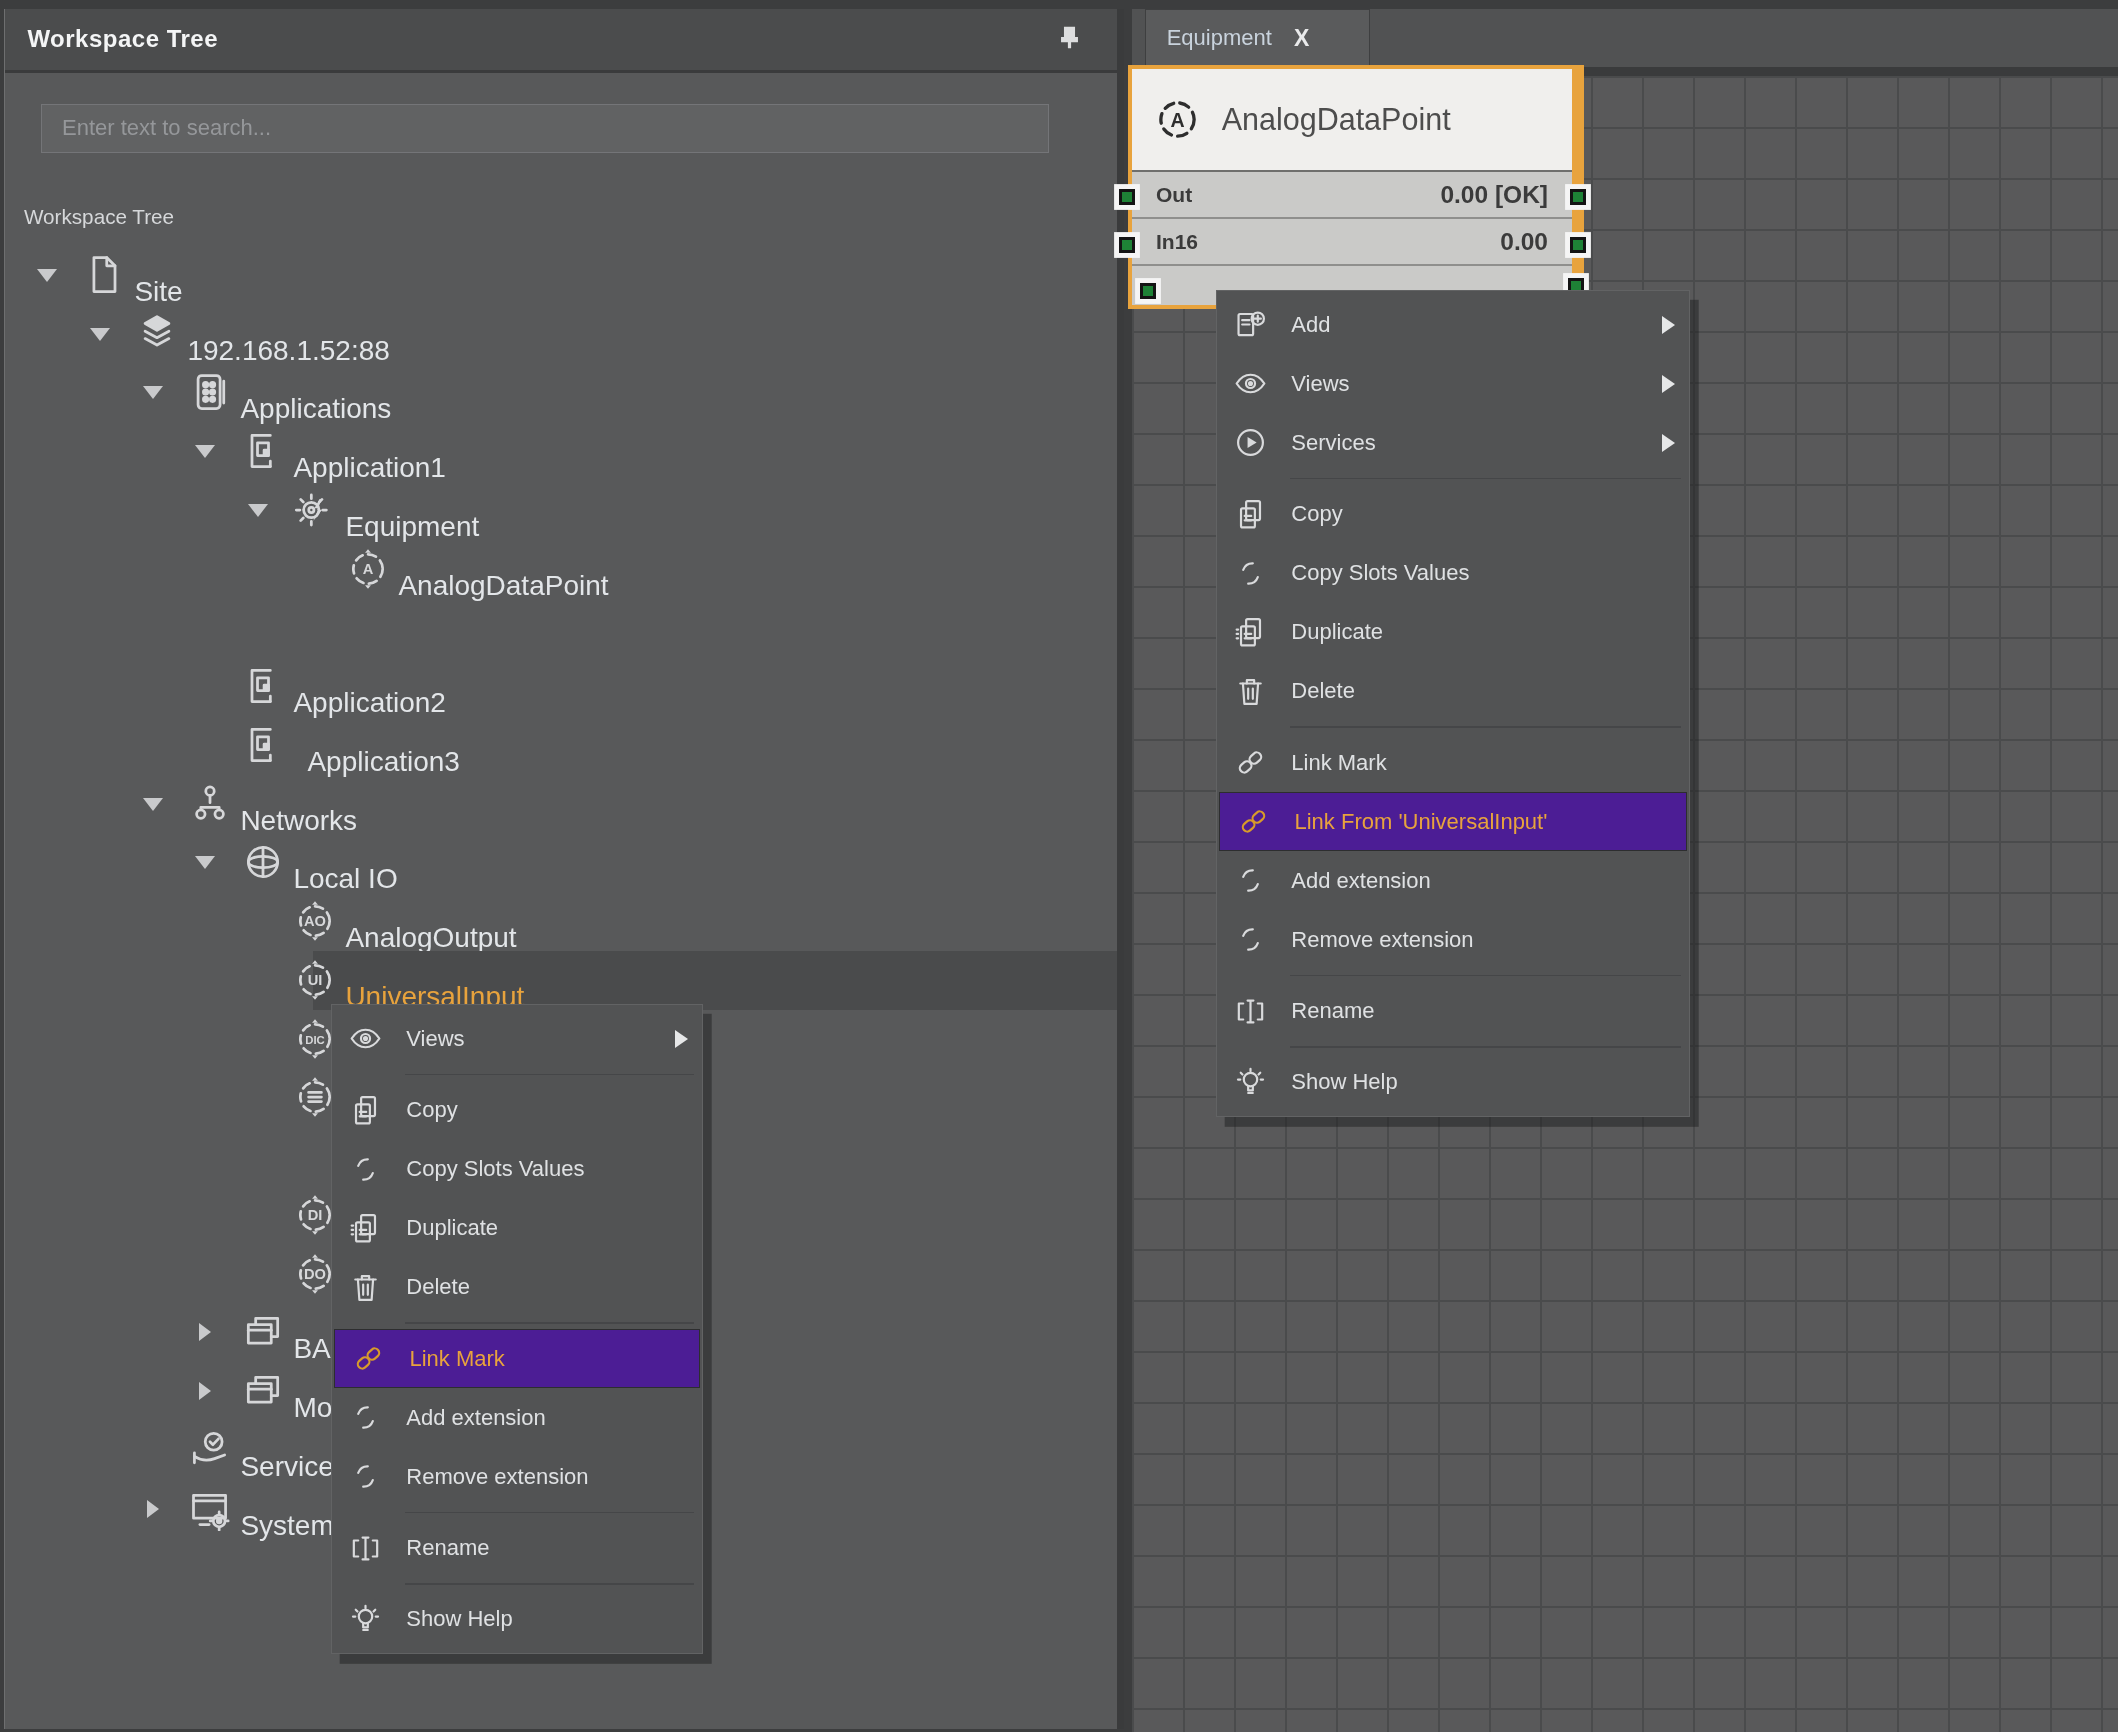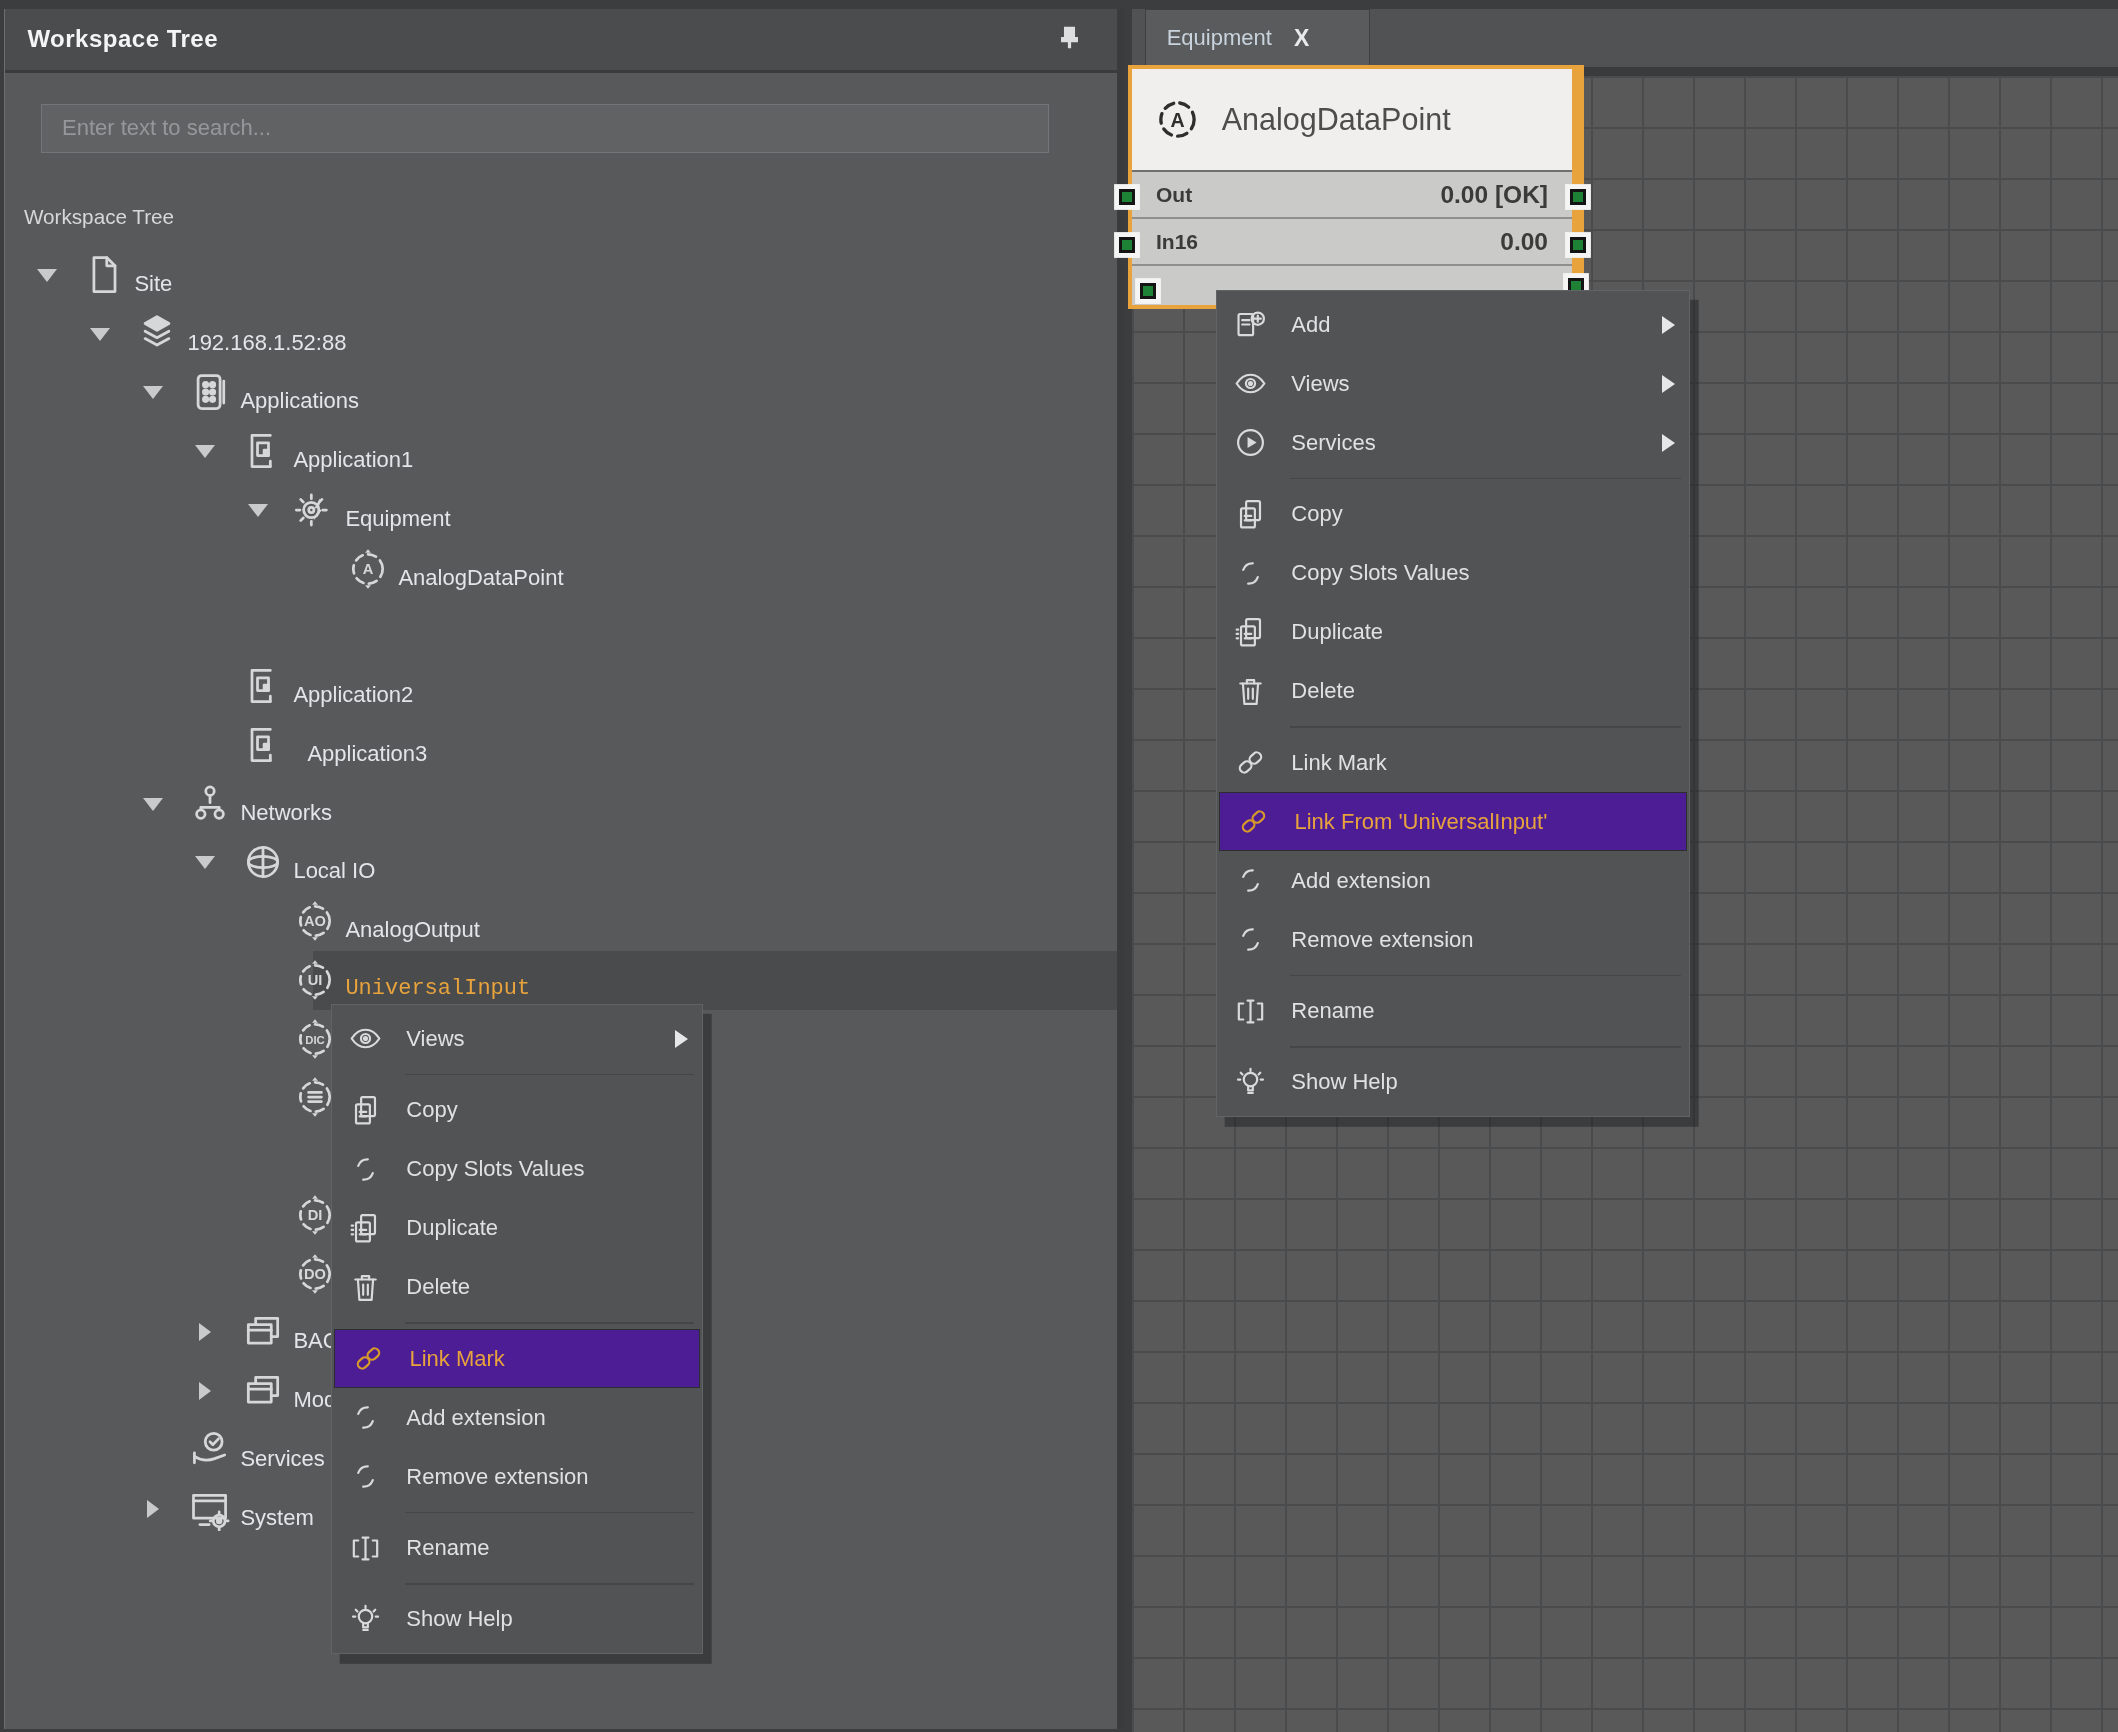--- a/index.html
+++ b/index.html
@@ -29,21 +29,21 @@
   
   .tree{position:absolute;left:0;top:237px;right:0;bottom:0;}
   .tree-row{position:absolute;left:0;right:0;height:59px;cursor:default;}
   .tree-row.selected{background:linear-gradient(to right, transparent 308px, var(--sel) 308px);}
   .tree-arrow{position:absolute;top:0;width:33px;height:59px;display:flex;align-items:center;justify-content:center;}
   .tri{width:0;height:0;}
   .tri.down{border-left:10.3px solid transparent;border-right:10.3px solid transparent;border-top:13px solid #C9CACC;}
   .tri.right{border-top:9.2px solid transparent;border-bottom:9.2px solid transparent;border-left:12.5px solid #C9CACC;}
   .tree-icon{position:absolute;top:7.6px;width:44px;height:44px;color:var(--icon);}
   .tree-icon svg{width:100%;height:100%;}
-  .tree-label{position:absolute;top:8px;line-height:59px;font-size:22px;color:var(--text);white-space:nowrap;}
+  .tree-label{position:absolute;top:16px;line-height:59px;font-size:28px;color:var(--text);white-space:nowrap;}
   .tree-row.selected .tree-label{color:var(--accent);}
 
   
   .menu{position:absolute;background:var(--menu);border:1.1px solid #626364;z-index:40;
     box-shadow:8.7px 9.8px 0 rgba(30,31,32,.5);padding:4.4px 0;}
   .menu-item{position:relative;height:59px;display:flex;align-items:center;padding:0 14px 0 16.3px;}
   .menu-item .mi-icon{width:35px;height:35px;margin-right:23px;color:#D9DADC;flex:0 0 auto;}
   .menu-item .mi-icon svg{width:100%;height:100%;}
   .menu-item .mi-label{font-size:22px;color:#DFE1E3;white-space:nowrap;flex:1;}
   .menu-item.hl{background:#4c1d95;border:1.6px solid #2D2E2F;margin:0 2.2px;}
@@ -219,21 +219,21 @@
             </svg></span>
           <span class="tree-label" style="left: 340px;">AnalogOutput</span>
         </div>
         <div class="tree-row selected" style="top: 705px;">
           <span class="tree-icon" style="left: 288px;"><svg viewBox="0 0 24 24" fill="none" stroke="currentColor" stroke-width="1.5" stroke-linecap="round" stroke-linejoin="round">
               <circle cx="12" cy="12" r="8" stroke-dasharray="4.5 3"></circle>
               <path d="M12 1.2l1.6 2h-3.2z" fill="currentColor" stroke="none"></path>
               <path d="M12 22.8l-1.6-2h3.2z" fill="currentColor" stroke="none"></path>
               <text x="12" y="14.8" font-size="8" font-weight="bold" text-anchor="middle" fill="currentColor" stroke="none" font-family="Liberation Sans, sans-serif">UI</text>
             </svg></span>
-          <span class="tree-label" style="left: 340px; font-family: Liberation Mono, monospace;">UniversalInput</span>
+          <span class="tree-label" style="left: 340px;">UniversalInput</span>
         </div>
         <div class="tree-row" style="top: 764px;">
           <span class="tree-icon" style="left: 288px;"><svg viewBox="0 0 24 24" fill="none" stroke="currentColor" stroke-width="1.5" stroke-linecap="round" stroke-linejoin="round">
               <circle cx="12" cy="12" r="8" stroke-dasharray="4.5 3"></circle>
               <path d="M12 1.2l1.6 2h-3.2z" fill="currentColor" stroke="none"></path>
               <path d="M12 22.8l-1.6-2h3.2z" fill="currentColor" stroke="none"></path>
               <text x="12" y="14.8" font-size="6.2" font-weight="bold" text-anchor="middle" fill="currentColor" stroke="none" font-family="Liberation Sans, sans-serif">DIC</text>
             </svg></span>
         </div>
         <div class="tree-row" style="top: 822px;">

